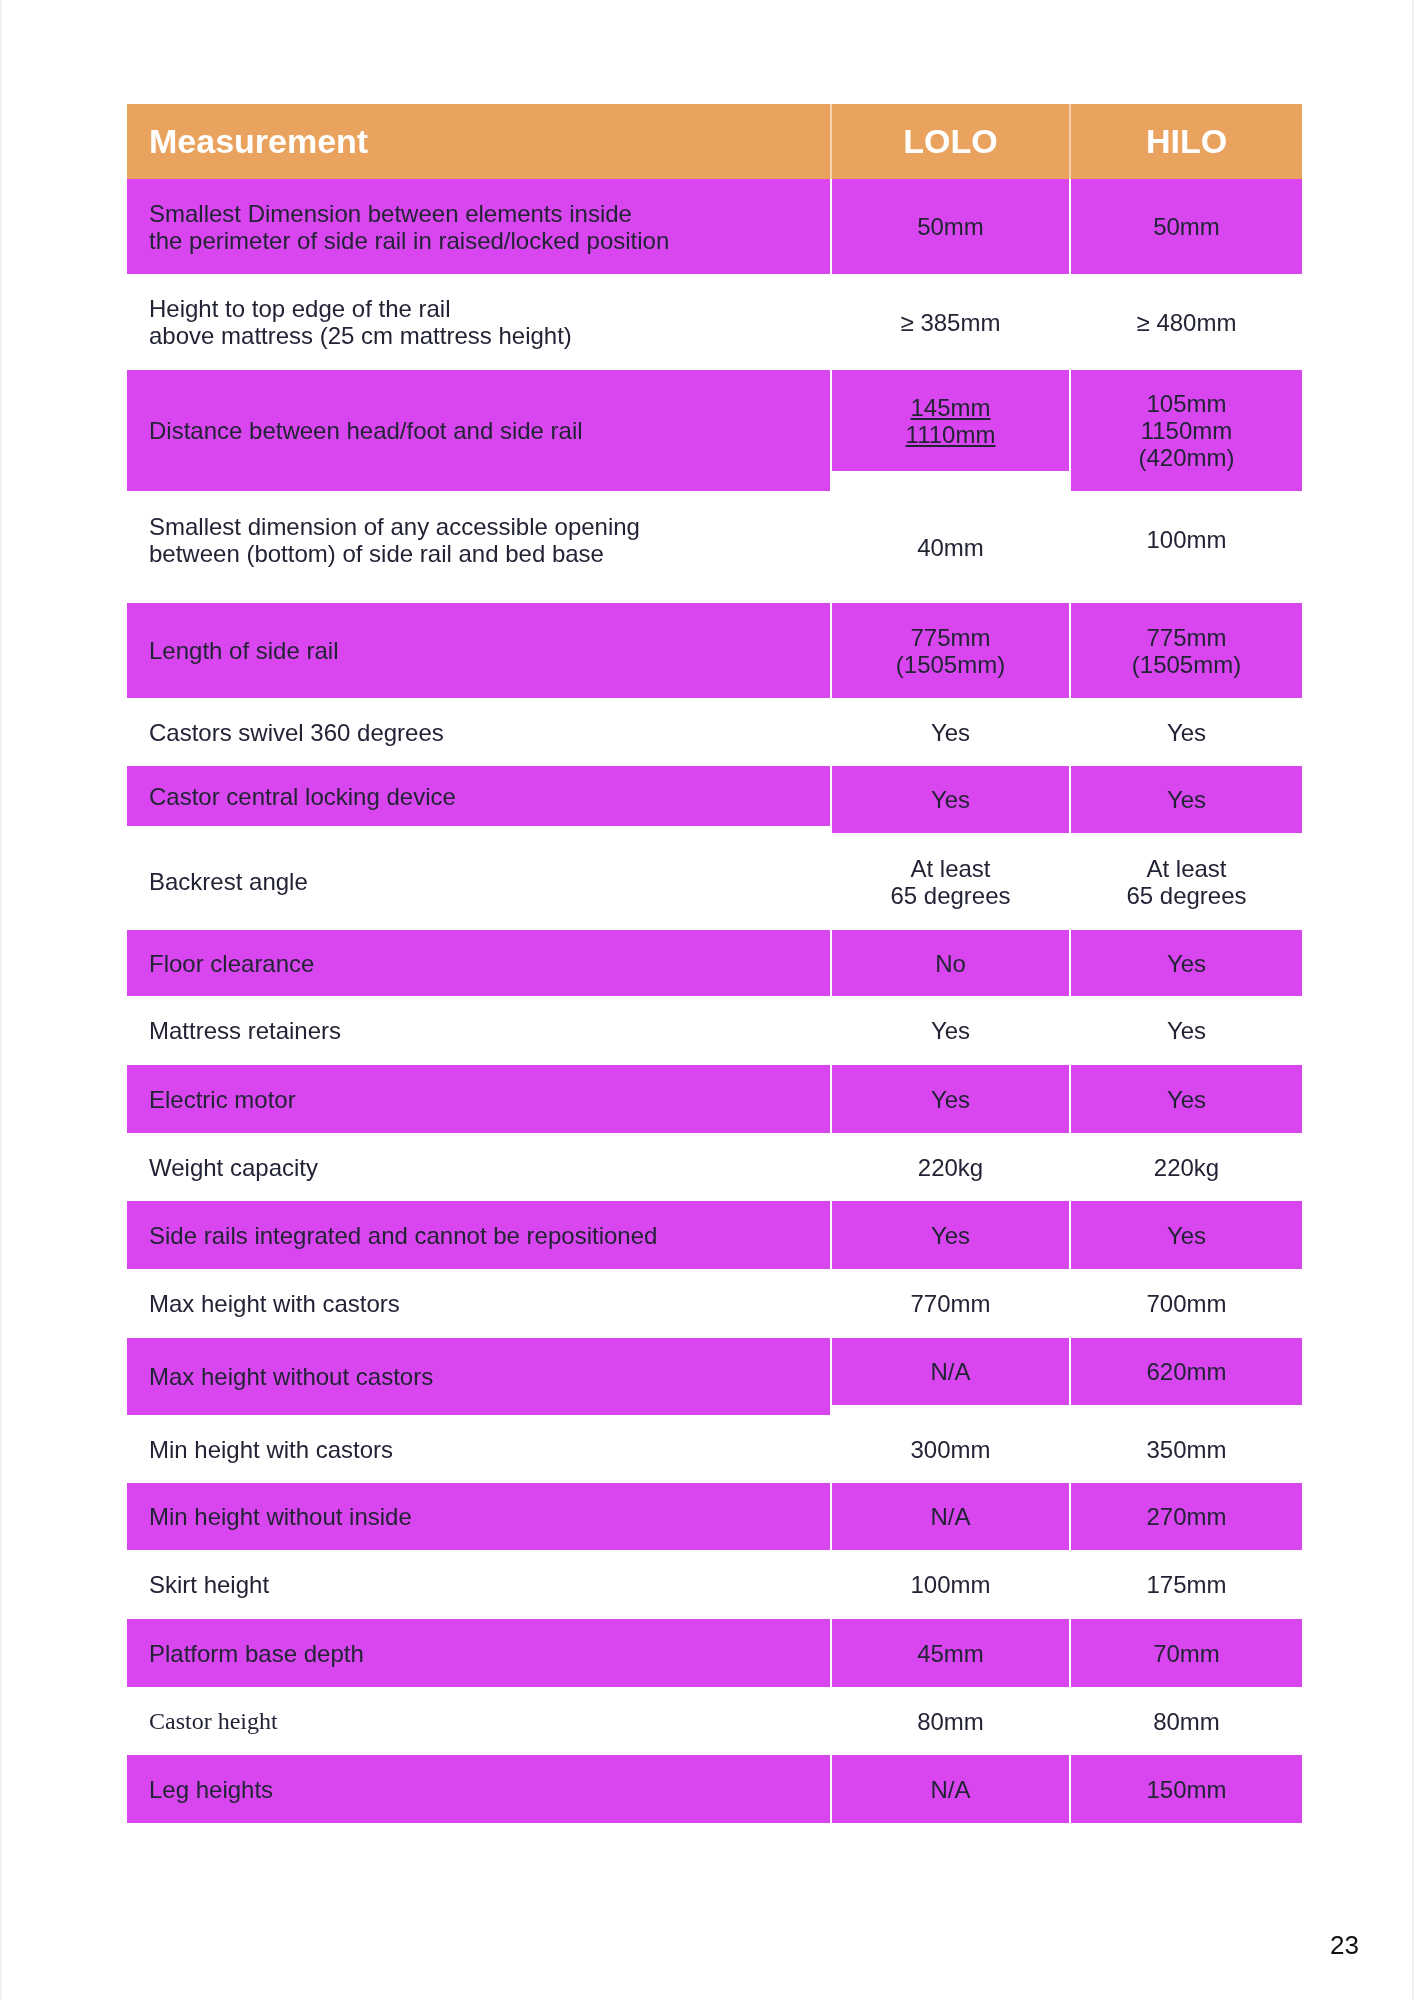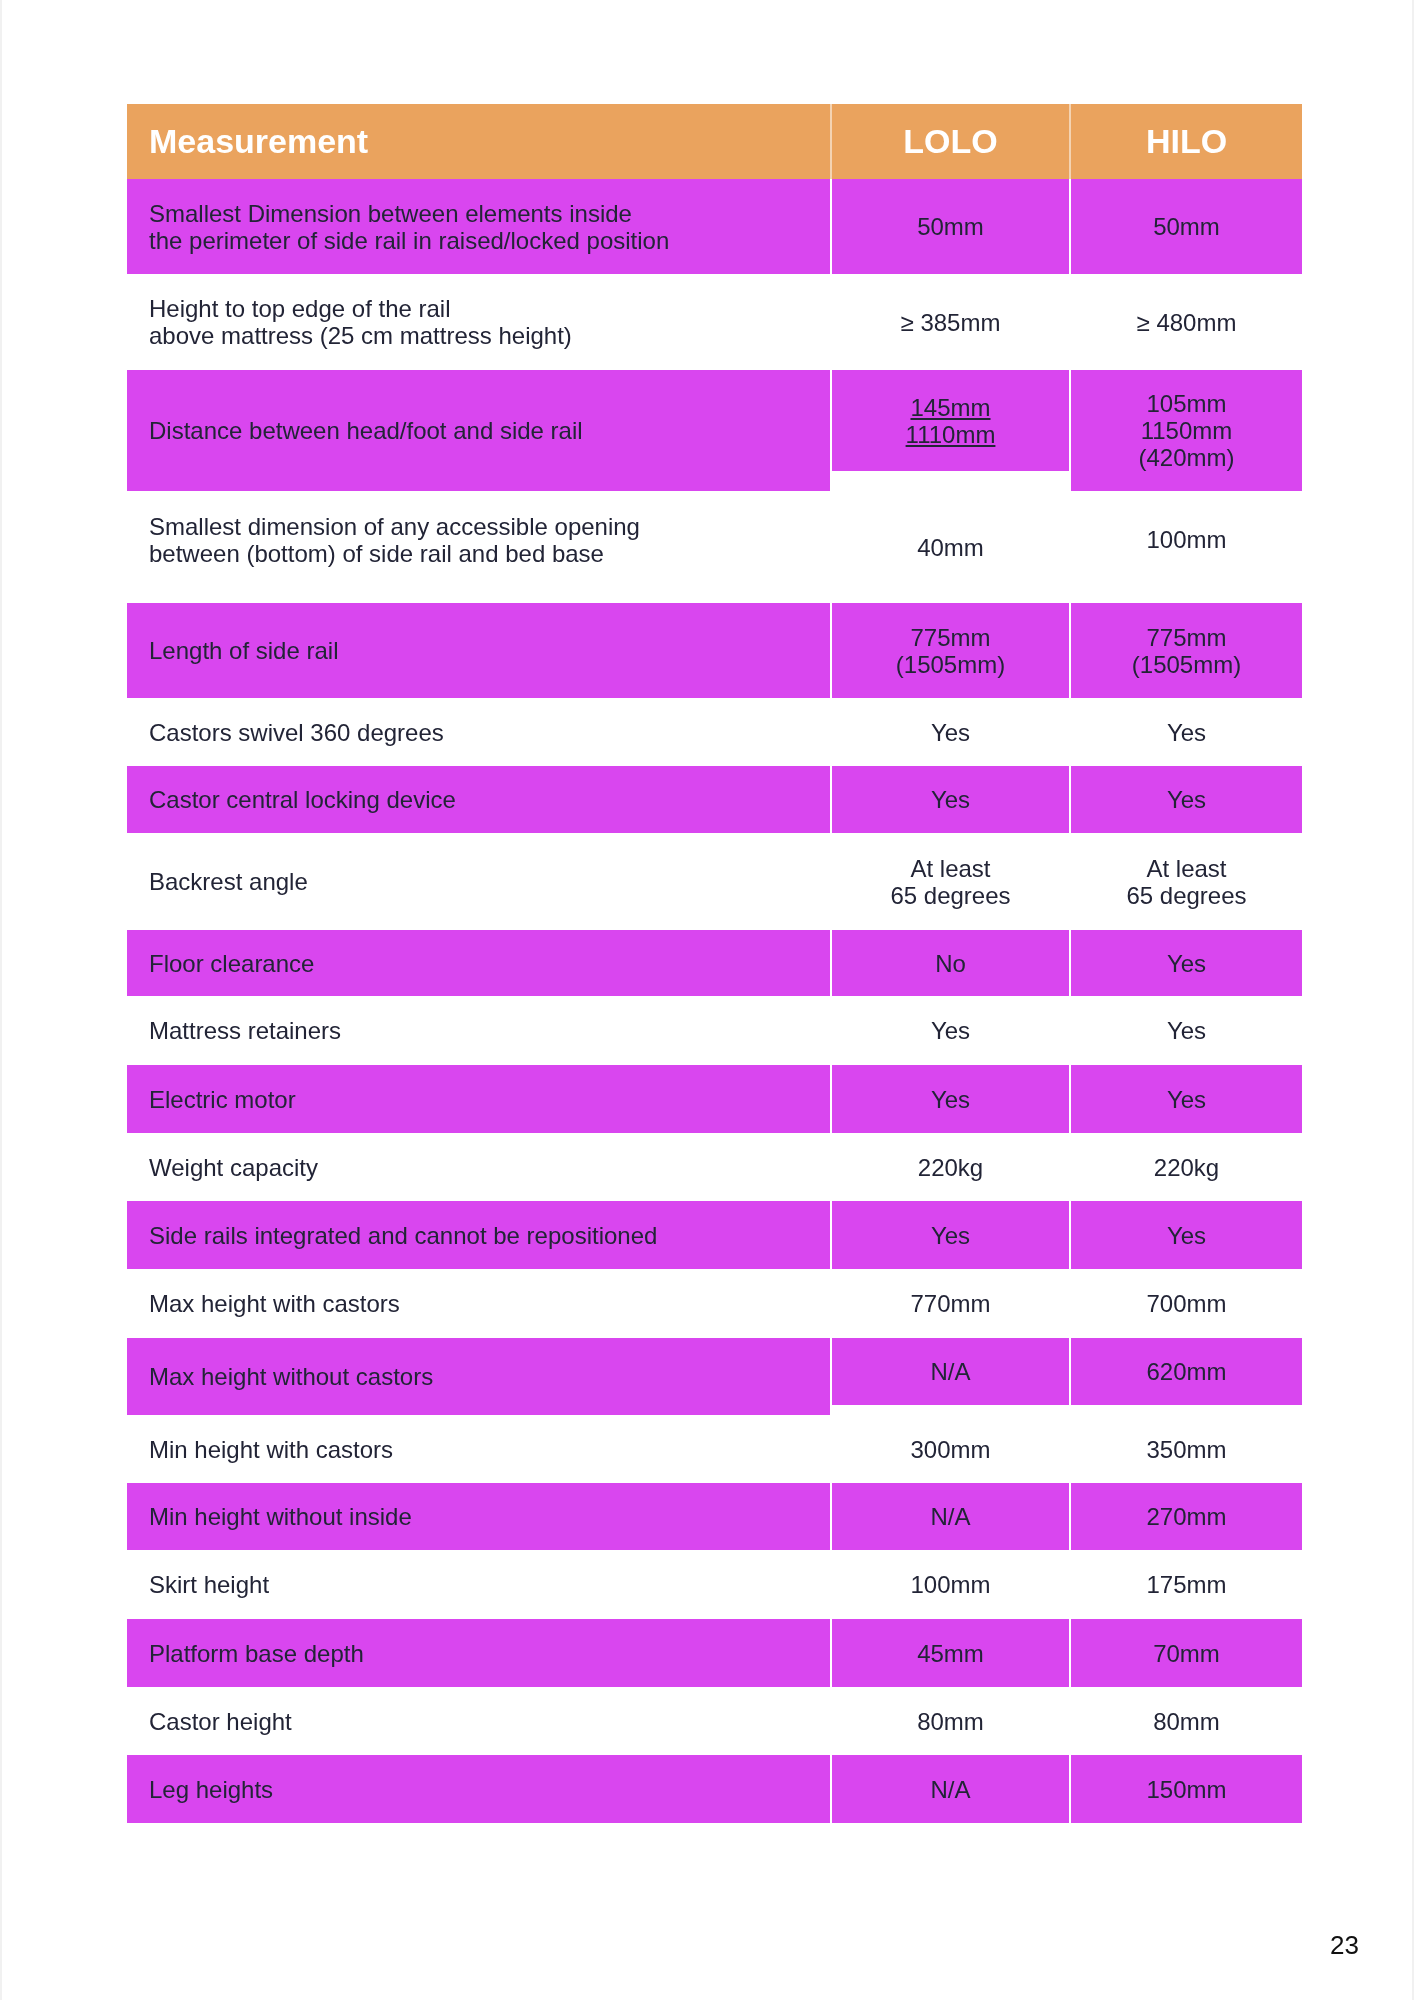--- a/index.html
+++ b/index.html
@@ -82,21 +82,21 @@
 (1505mm)</div>
         <div class="cell multiline c-hilo" style="height: 95px;">775mm
 (1505mm)</div>
       </div>
       <div class="row plain">
         <div class="cell multiline c-measure" style="height: 68px;">Castors swivel 360 degrees</div>
         <div class="cell multiline c-lolo" style="height: 68px;">Yes</div>
         <div class="cell multiline c-hilo" style="height: 68px;">Yes</div>
       </div>
       <div class="row shaded">
-        <div class="cell multiline c-measure" style="height: 67px;">Castor central locking device</div>
+        <div class="cell multiline c-measure" style="height: 60px;">Castor central locking device</div>
         <div class="cell multiline c-lolo" style="height: 67px;">Yes</div>
         <div class="cell multiline c-hilo" style="height: 67px;">Yes</div>
       </div>
       <div class="row plain">
         <div class="cell multiline c-measure" style="height: 97px;">Backrest angle</div>
         <div class="cell multiline c-lolo" style="height: 97px;">At least
 65 degrees</div>
         <div class="cell multiline c-hilo" style="height: 97px;">At least
 65 degrees</div>
       </div>
@@ -149,21 +149,21 @@
         <div class="cell multiline c-measure" style="height: 69px;">Skirt height</div>
         <div class="cell multiline c-lolo" style="height: 69px;">100mm</div>
         <div class="cell multiline c-hilo" style="height: 69px;">175mm</div>
       </div>
       <div class="row shaded">
         <div class="cell multiline c-measure" style="height: 68px;">Platform base depth</div>
         <div class="cell multiline c-lolo" style="height: 68px;">45mm</div>
         <div class="cell multiline c-hilo" style="height: 68px;">70mm</div>
       </div>
       <div class="row plain">
-        <div class="cell multiline c-measure" style="height: 68px;">Castor height</div>
+        <div class="cell multiline c-measure" style="height: 68px; font-family: Liberation Serif, serif;">Castor height</div>
         <div class="cell multiline c-lolo" style="height: 68px;">80mm</div>
         <div class="cell multiline c-hilo" style="height: 68px;">80mm</div>
       </div>
       <div class="row shaded">
         <div class="cell multiline c-measure" style="height: 68px;">Leg heights</div>
         <div class="cell multiline c-lolo" style="height: 68px;">N/A</div>
         <div class="cell multiline c-hilo" style="height: 68px;">150mm</div>
       </div>
     </div>
 </div>

